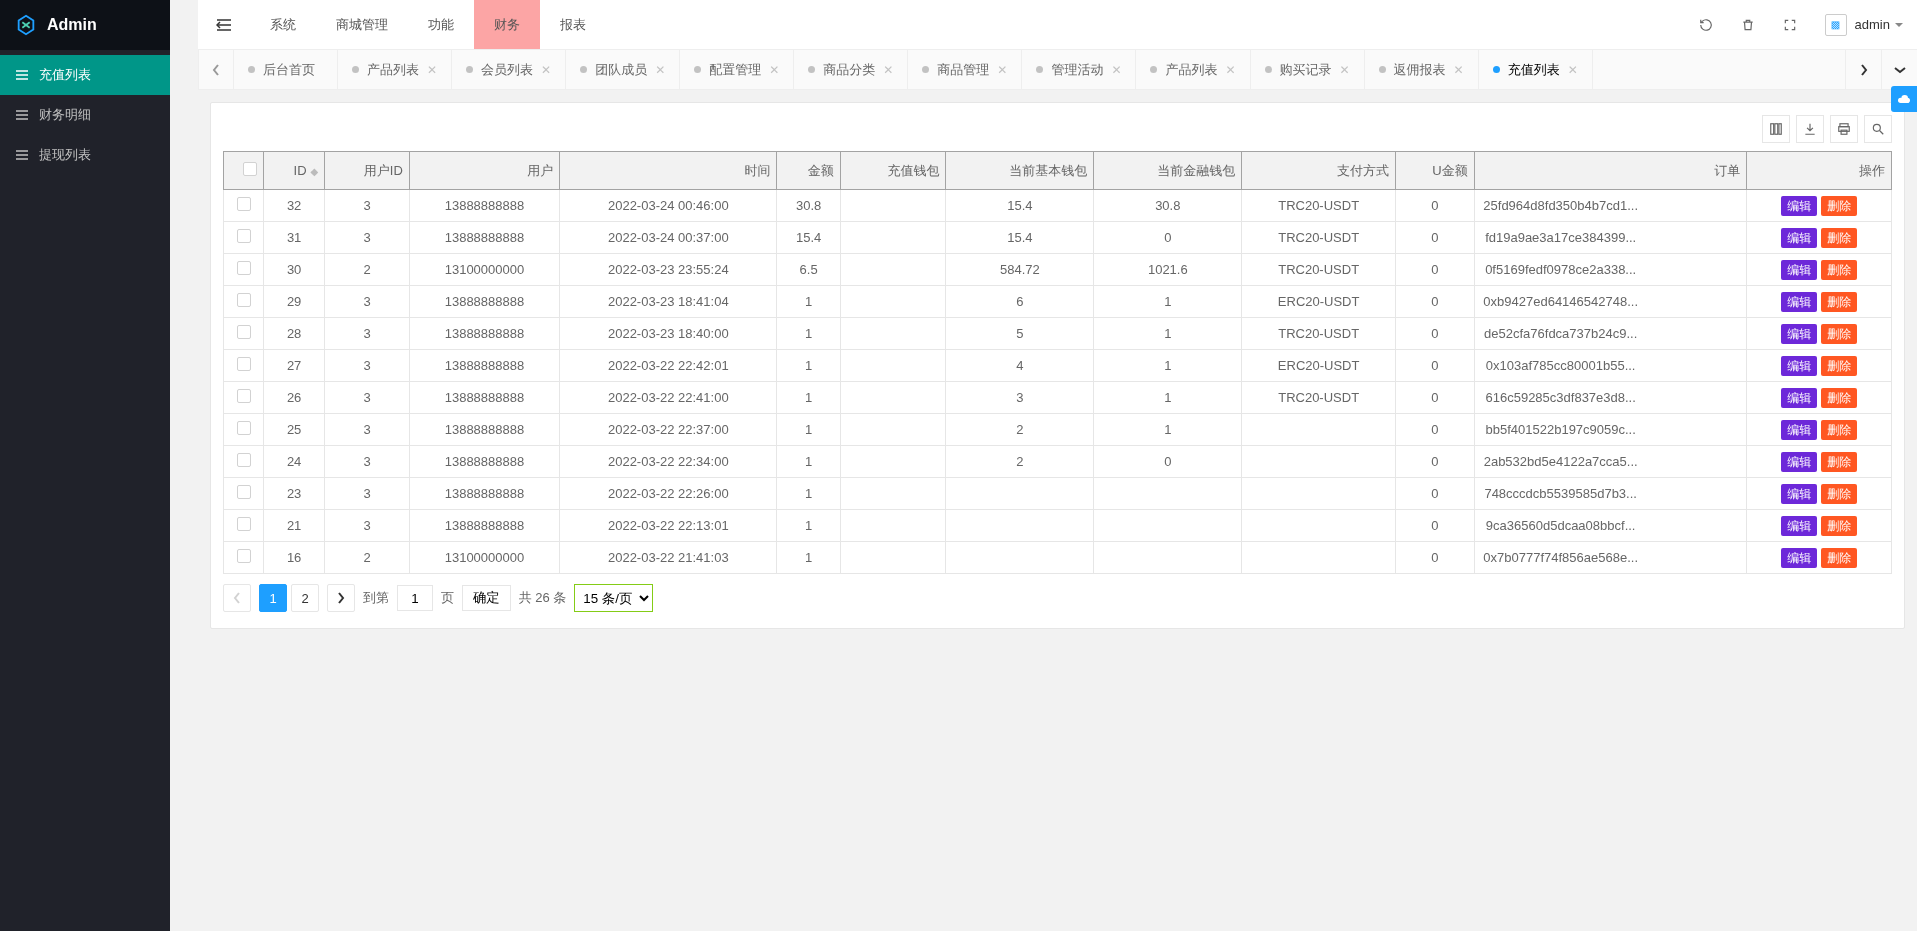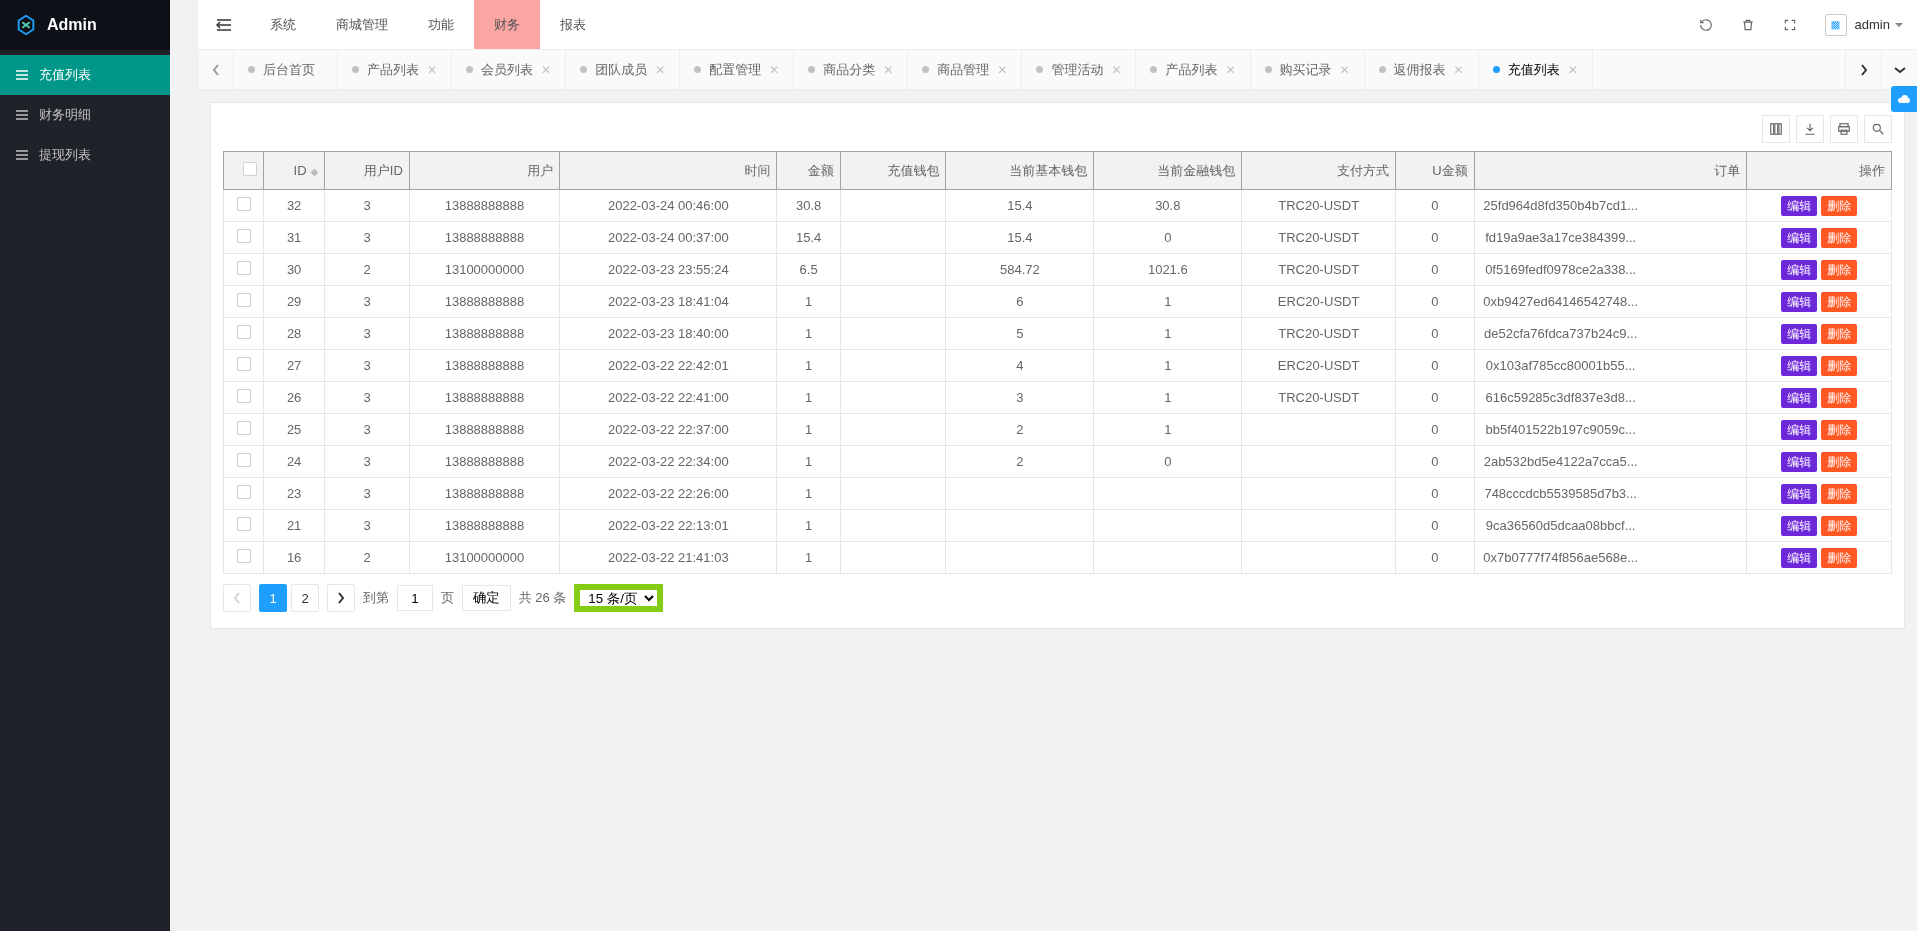--- a/index.html
+++ b/index.html
@@ -62,21 +62,21 @@
   .btn-edit { background: #6d28d9; }
   .btn-del { background: #ff5722; margin-left: 4px; }
 
   
   .pager { display: flex; align-items: center; gap: 8px; margin-top: 10px; color: #666; }
   .pg-btn { min-width: 28px; height: 28px; border: 1px solid #e6e6e6; background: #fff; display: flex; align-items: center; justify-content: center; cursor: pointer; border-radius: 2px; color:#333;}
   .pg-btn.active { background: #1E9FFF; color: #fff; border-color: #1E9FFF; }
   .pg-btn.arrow { color:#d2d2d2;}
   .pg-input { width: 36px; height: 26px; border: 1px solid #e6e6e6; text-align: center; }
   .pg-go { height: 26px; padding: 0 10px; border: 1px solid #e6e6e6; background: #fff; cursor: pointer; }
-  select.limit { height: 28px; border: 6px solid #84cc16; background: #fff; padding: 0 4px; }
+  select.limit { height: 28px; border: 1px solid #84cc16; background: #fff; padding: 0 4px; }
 
   
   .float-badge { position: fixed; right: 0; top: 86px; width: 26px; height: 26px; background: #1E9FFF; color: #fff; display: flex; align-items: center; justify-content: center; border-radius: 3px 0 0 3px; cursor: pointer; }
 
   svg { display: block; }
 </style>
 </head>
 <body>
 
 <div class="app">

